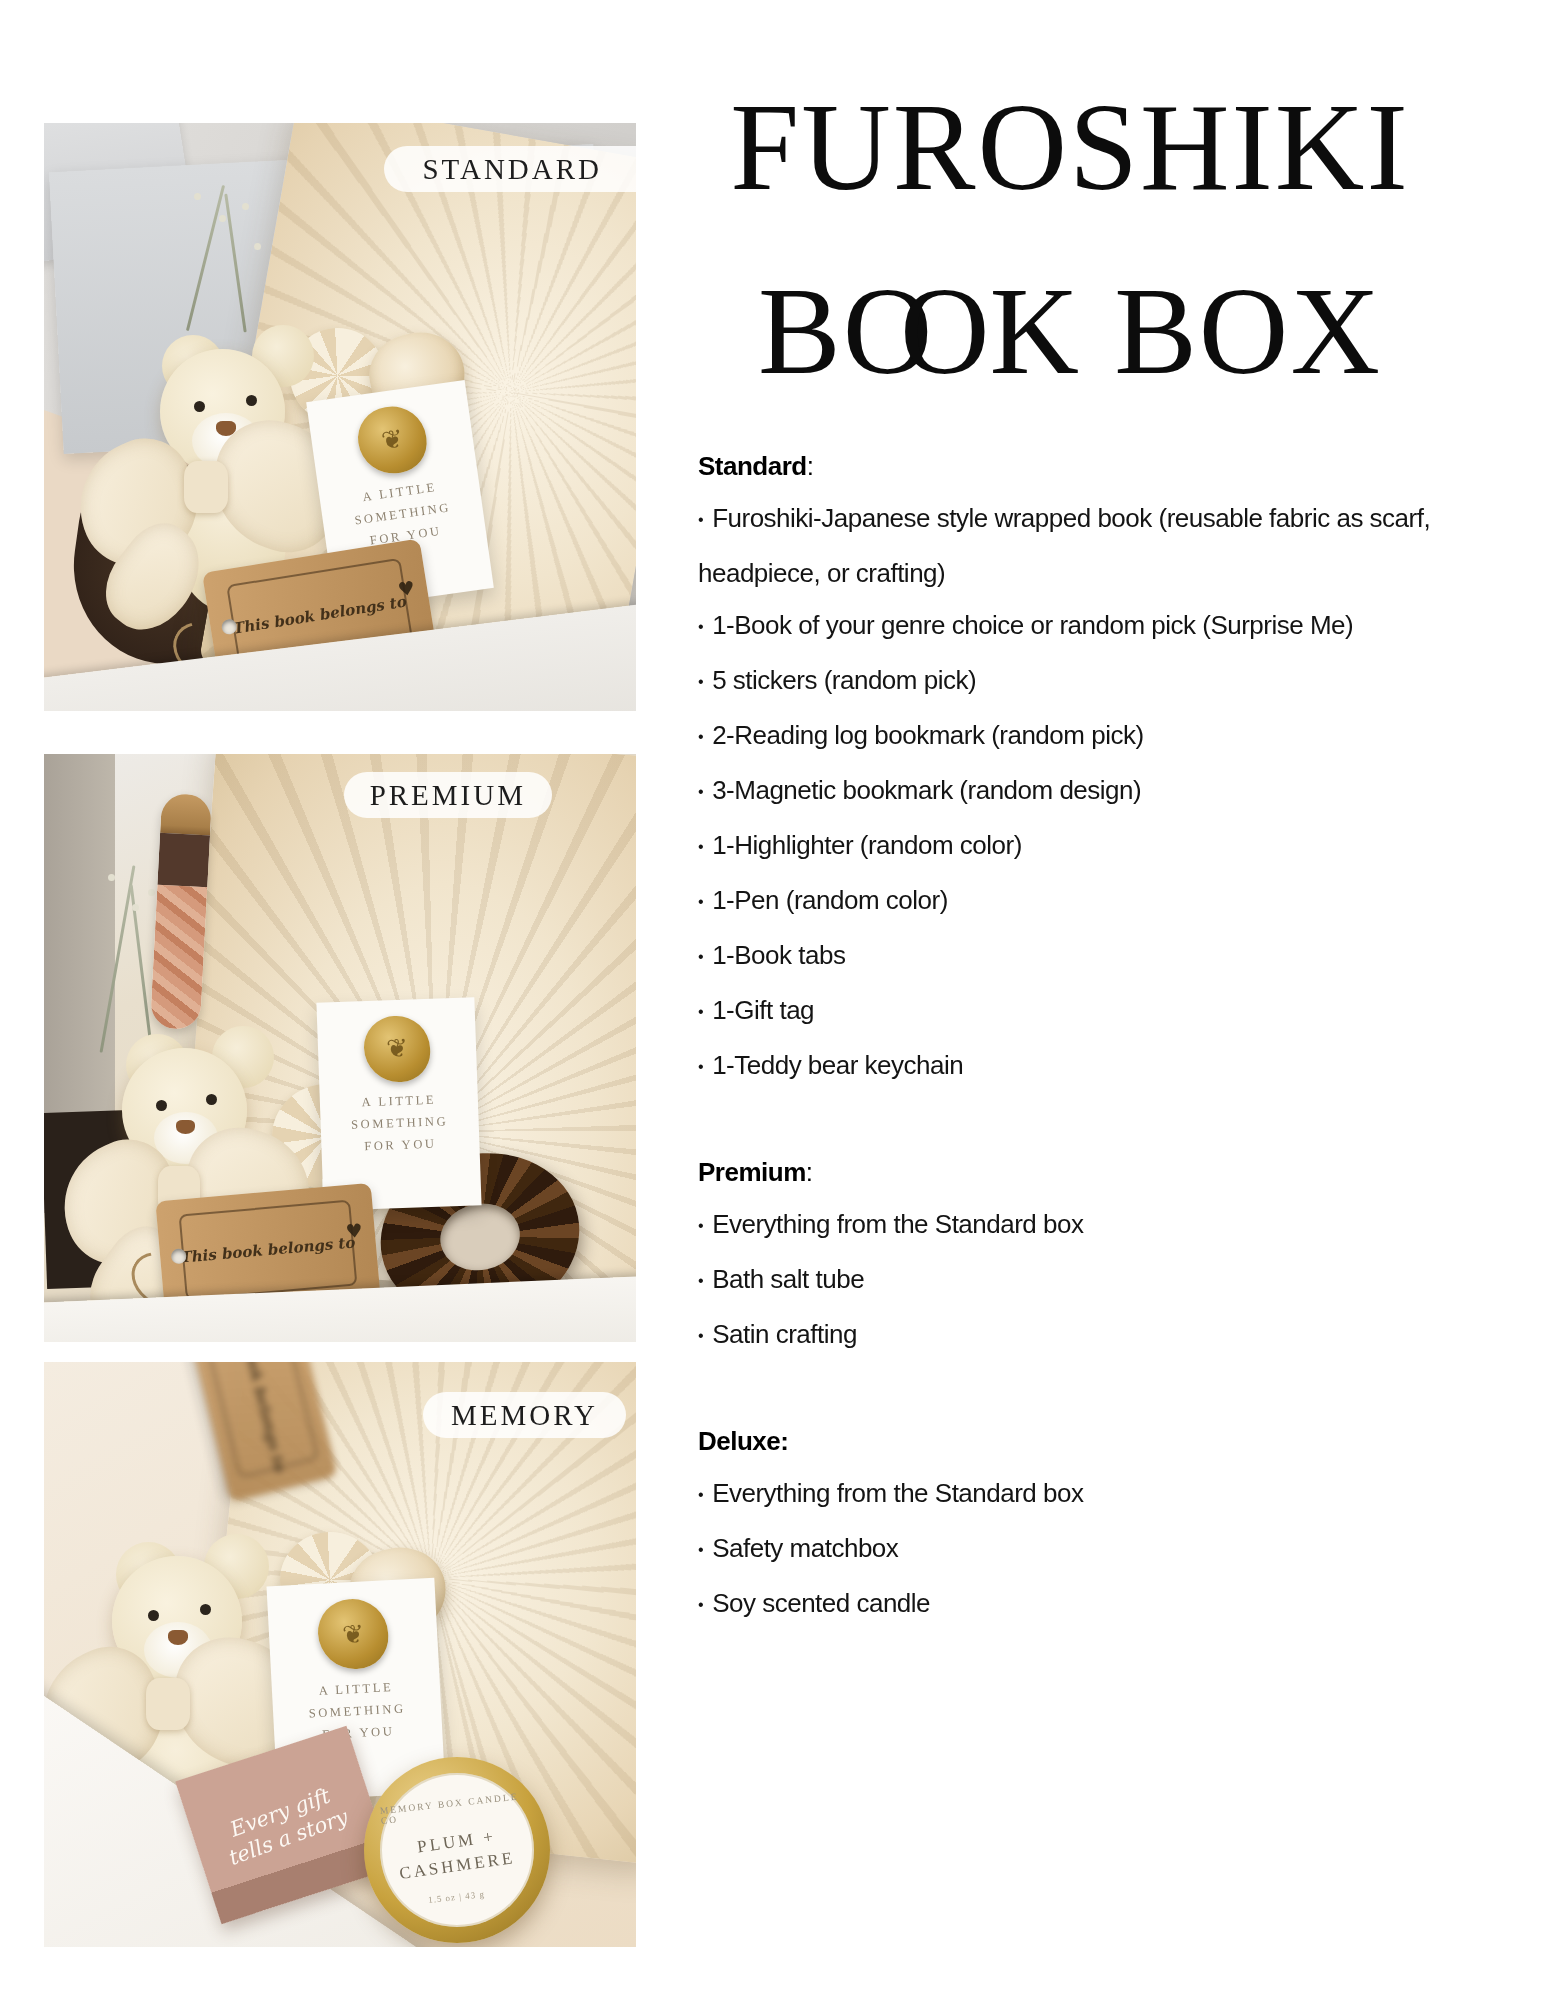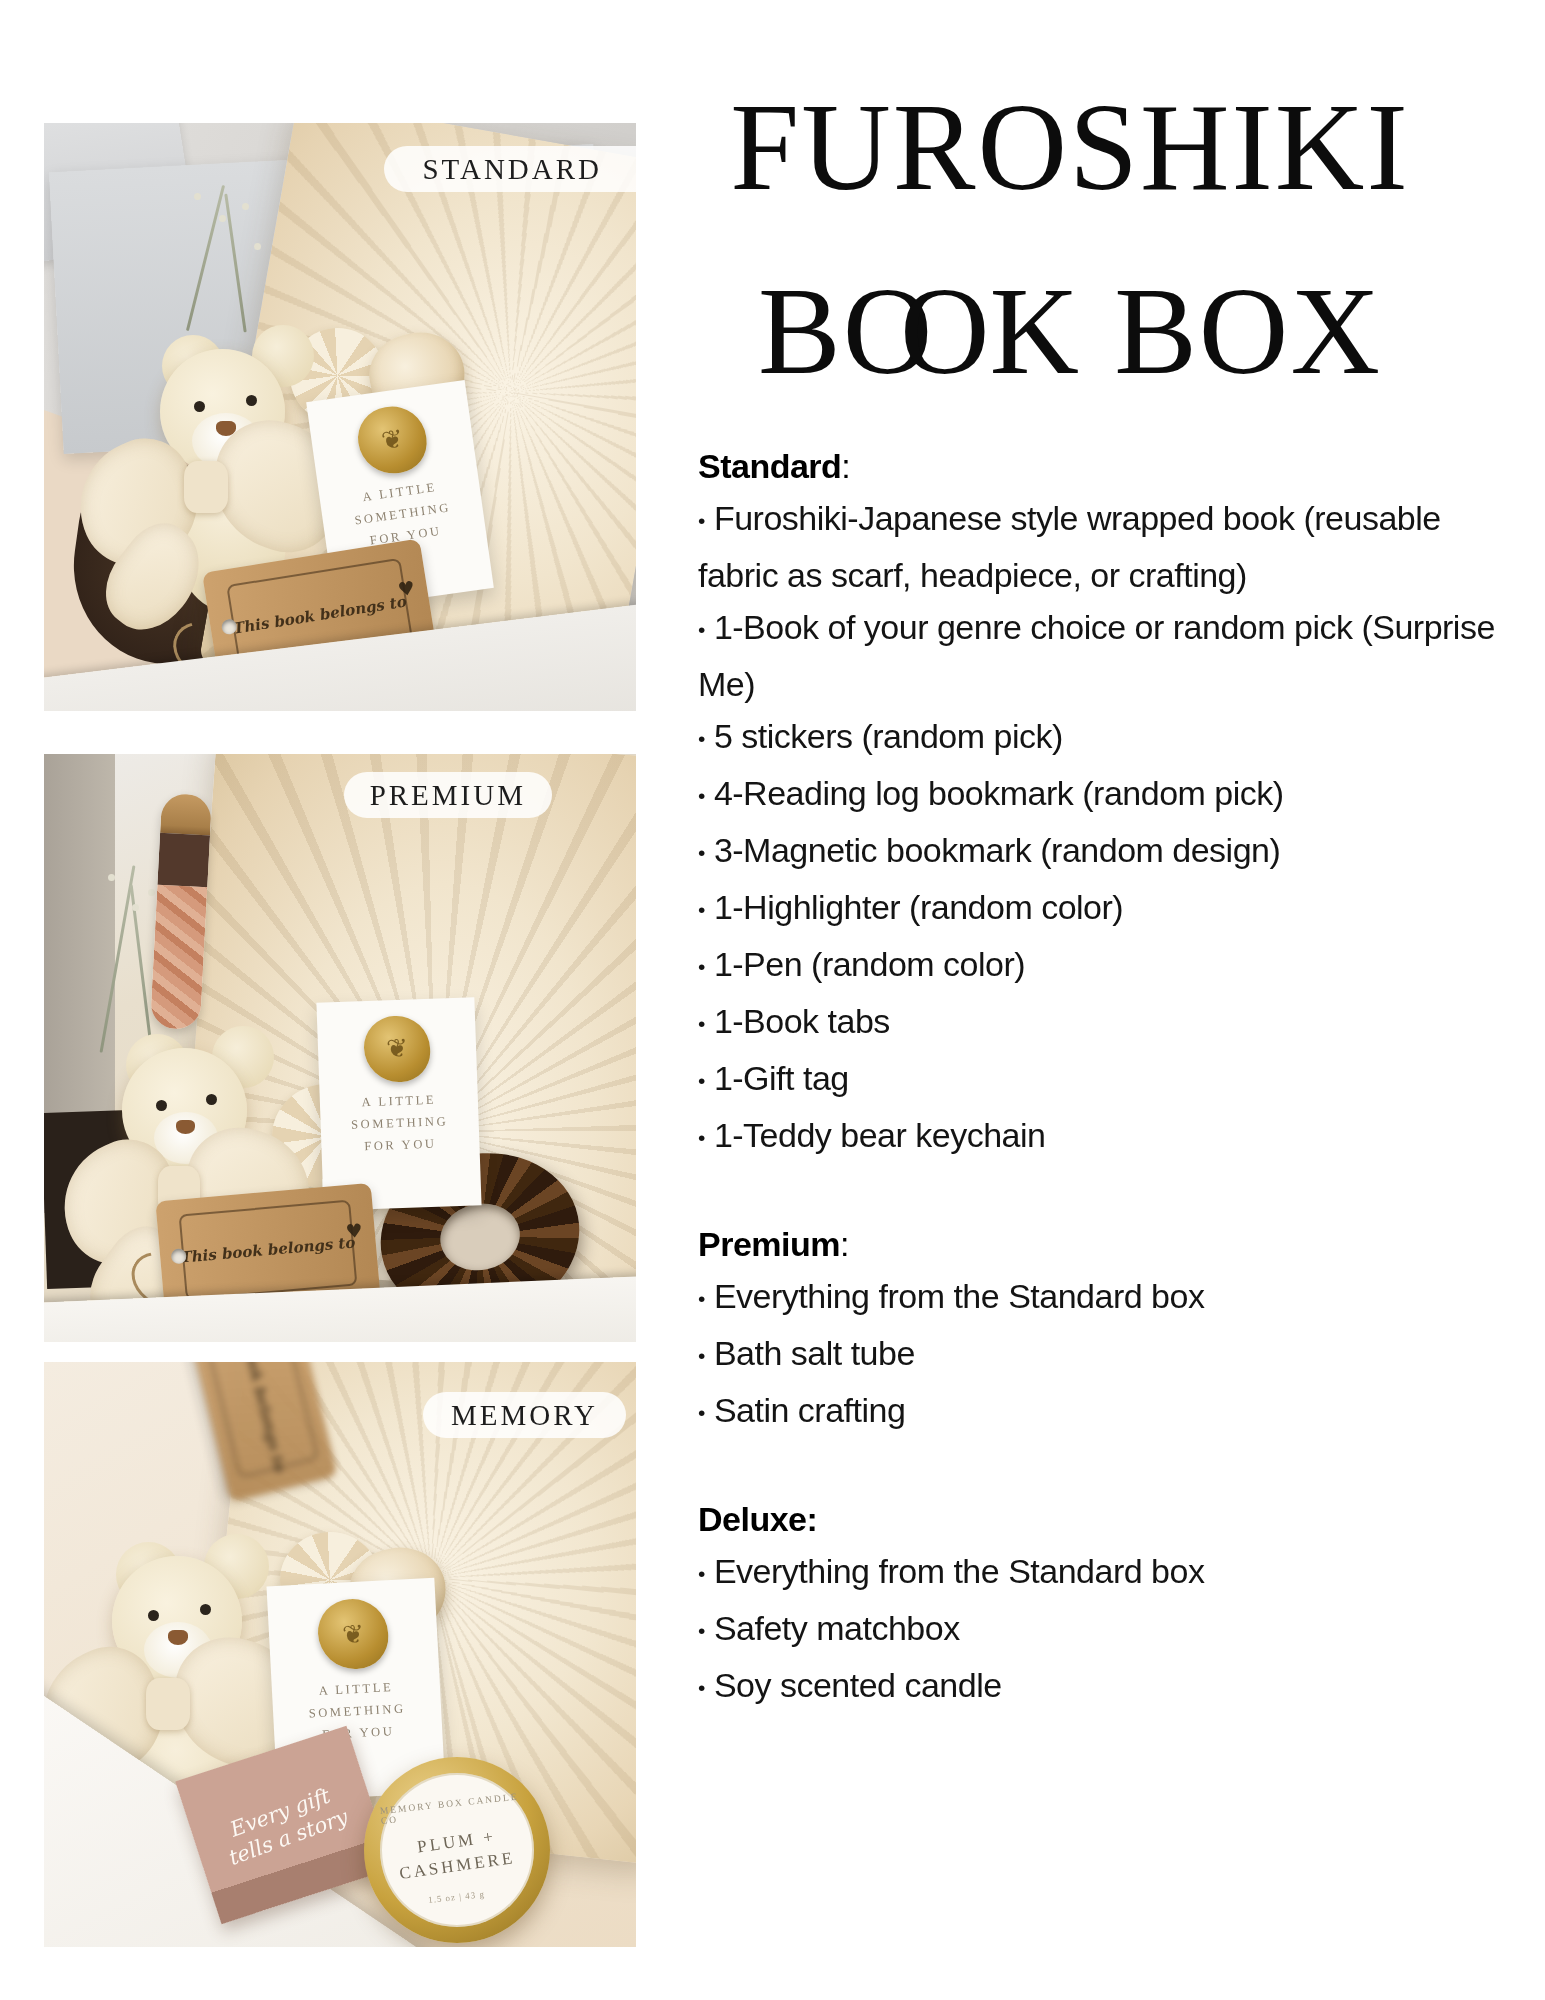--- a/index.html
+++ b/index.html
@@ -115,21 +115,21 @@
   .sprig-dot { width:7px; height:7px; border-radius:50%; background:#e3e0d0; z-index:5; }
 
   
   .title-block { position:absolute; left:640px; top:56px; width:860px; text-align:center;
                  font-family:"Liberation Serif", serif; font-weight:400; color:#0c0c0c;
                  font-size:124px; line-height:184px; letter-spacing:2px; }
   .title-block .oo { letter-spacing:-0.26em;margin-top:25px; }
   .title-block .oo-after { margin-left:0.26em; }
 
   .content { position:absolute; left:698px; top:440px; width:812px; color:#141414;
-             font-size:34px; line-height:52px; letter-spacing:-0.5px; }
+             font-size:26px; line-height:52px; letter-spacing:-0.5px; }
   .sec-heading { font-weight:700; color:#000; }
   .sec-heading .colon { font-weight:400; }
   .sec-heading.spaced { margin-top:52px; }
   .item { }
   .item::before { content:"\2022"; font-size:0.62em; position:relative; top:-0.1em; margin-right:9px; }
 </style>
 </head>
 <body>
 
 <div class="photo" id="photo-standard">
@@ -311,21 +311,21 @@
   <div>FUROSHIKI</div>
   <div><span>B</span><span class="oo">OO</span><span class="oo-after">K BOX</span></div>
 </div>
 
 <div class="content">
 
   <div class="sec-heading"><span>Standard</span><span class="colon">:</span></div>
   <div class="item">Furoshiki-Japanese style wrapped book (reusable fabric as scarf, headpiece, or crafting)</div>
   <div class="item">1-Book of your genre choice or random pick (Surprise Me)</div>
   <div class="item">5 stickers (random pick)</div>
-  <div class="item">4-Reading log bookmark (random pick)</div>
+  <div class="item">2-Reading log bookmark (random pick)</div>
   <div class="item">3-Magnetic bookmark (random design)</div>
   <div class="item">1-Highlighter (random color)</div>
   <div class="item">1-Pen (random color)</div>
   <div class="item">1-Book tabs</div>
   <div class="item">1-Gift tag</div>
   <div class="item">1-Teddy bear keychain</div>
 
   <div class="sec-heading spaced"><span>Premium</span><span class="colon">:</span></div>
   <div class="item">Everything from the Standard box</div>
   <div class="item">Bath salt tube</div>

